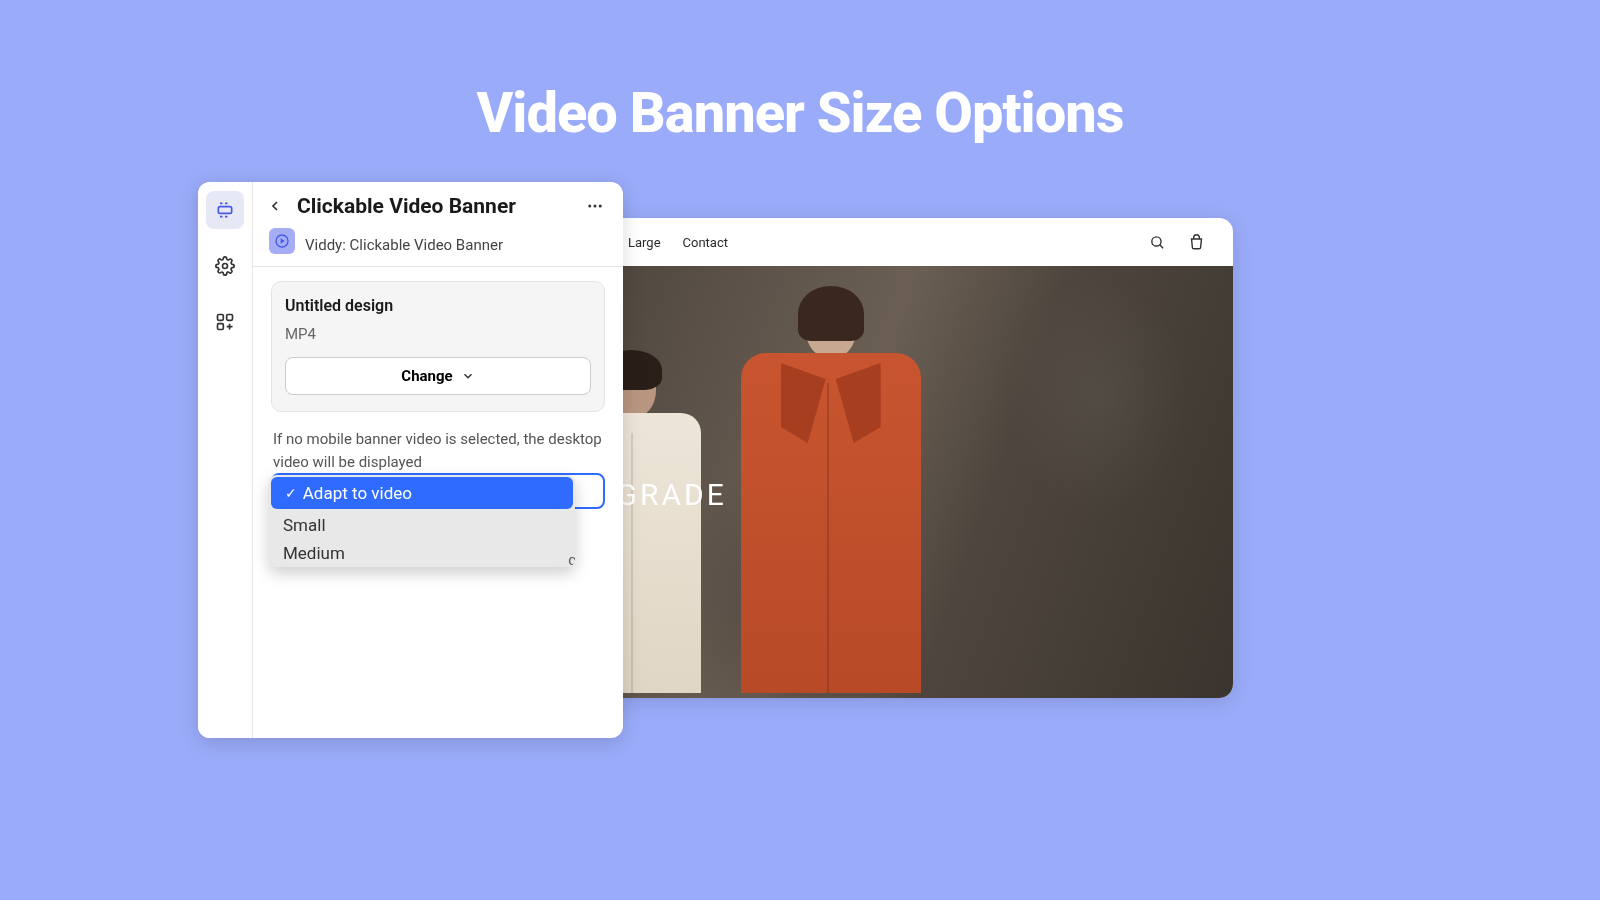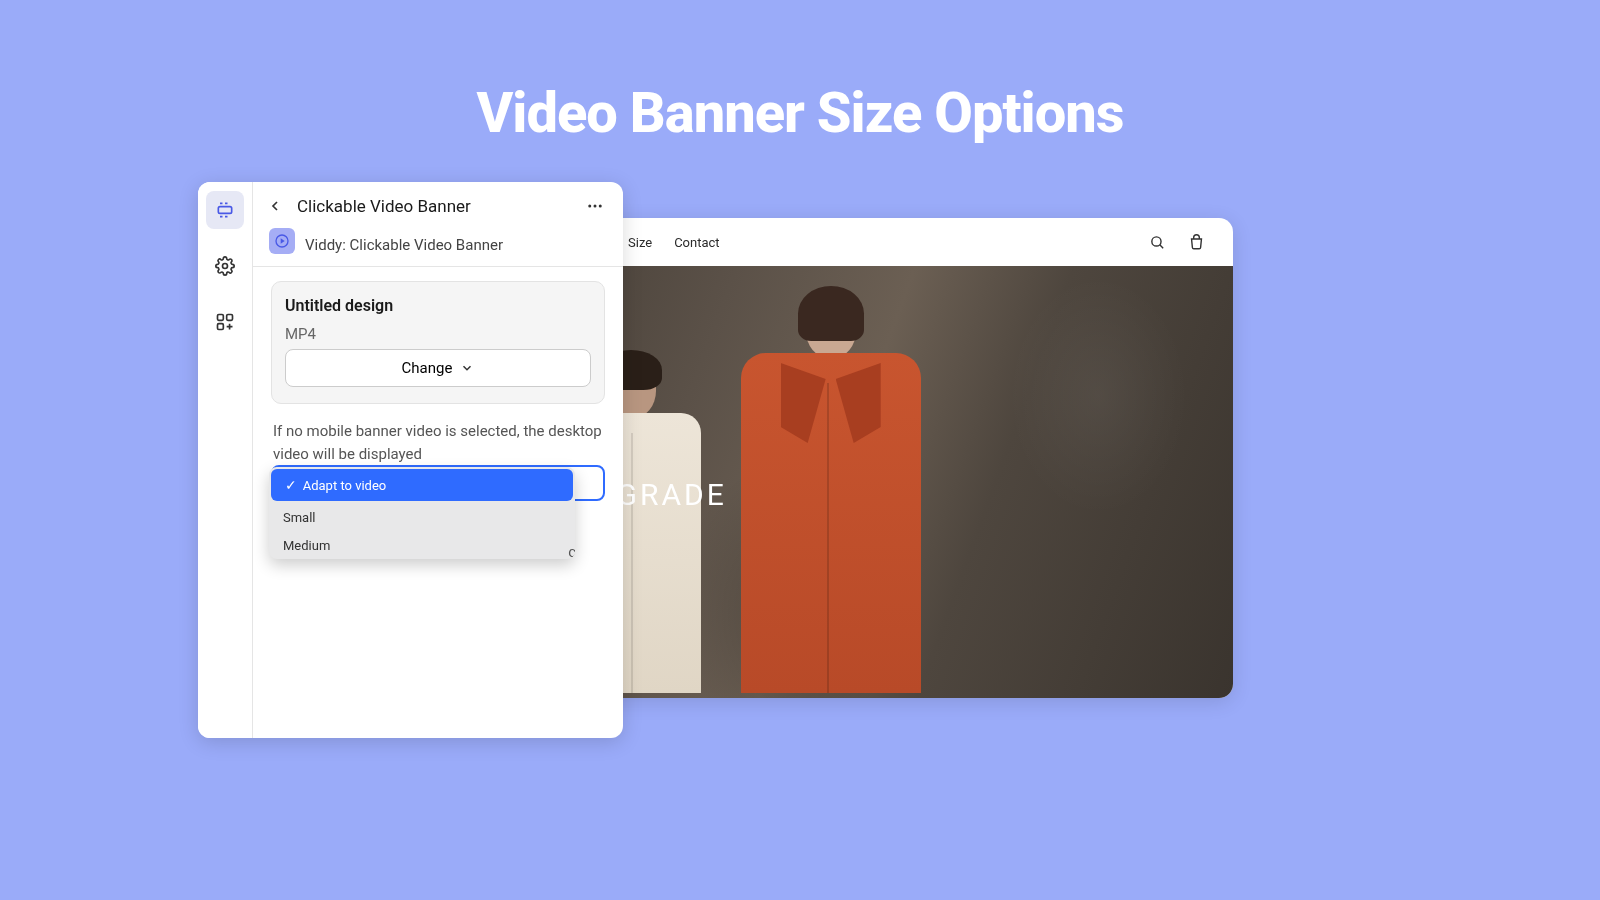--- a/index.html
+++ b/index.html
@@ -5,36 +5,36 @@
 *{margin:0;padding:0;box-sizing:border-box;font-family:-apple-system,BlinkMacSystemFont,"Segoe UI",Roboto,Helvetica,Arial,sans-serif}
 body{background:#9aabf9;width:1600px;height:900px;overflow:hidden;position:relative}
 .page-title{position:absolute;top:80px;left:0;right:0;text-align:center;font-size:56px;font-weight:800;color:#fff;letter-spacing:-1px}
 .editor-panel{position:absolute;top:182px;left:198px;width:425px;height:556px;background:#fff;border-radius:12px;box-shadow:0 4px 20px rgba(0,0,0,.15);z-index:10;display:flex}
 .rail{width:55px;background:#fff;border-right:1px solid #e5e5e5;display:flex;flex-direction:column;align-items:center;padding-top:9px;gap:18px;border-radius:12px 0 0 12px}
 .rail-btn{width:38px;height:38px;display:flex;align-items:center;justify-content:center;border-radius:8px;cursor:pointer}
 .rail-btn.active{background:#e6e8f5}
 .panel-body{flex:1;display:flex;flex-direction:column;min-width:0}
 .panel-header{display:flex;align-items:center;padding:12px 16px 10px 10px;gap:10px}
 .back-btn{width:24px;height:24px;display:flex;align-items:center;justify-content:center;cursor:pointer}
-.panel-title{font-size:17px;font-weight:400;color:#1a1a1a;flex:1}
+.panel-title{font-size:21px;font-weight:700;color:#1a1a1a;flex:1}
 .more-btn{width:24px;height:24px;display:flex;align-items:center;justify-content:center;cursor:pointer}
 .app-row{display:flex;align-items:flex-end;gap:10px;padding:0 4px 12px 16px}
 .app-icon{width:26px;height:26px;background:#a5adf5;border-radius:6px;display:flex;align-items:center;justify-content:center}
 .app-name{font-size:15px;color:#444}
 .divider{height:1px;background:#e5e5e5;margin:0}
 .scroll{padding:14px 18px 0 18px;position:relative}
 .design-card{background:#f5f5f5;border:1px solid #e3e3e3;border-radius:10px;padding:14px 13px 16px}
 .design-title{font-size:16px;font-weight:600;color:#1a1a1a;margin-bottom:10px}
-.design-type{font-size:15px;color:#666;margin-bottom:6px}
-.change-btn{width:100%;height:38px;background:#fff;border:1px solid #ccc;border-radius:8px;font-size:15px;font-weight:400;display:flex;align-items:center;justify-content:center;gap:8px;cursor:pointer}
+.design-type{font-size:15px;color:#666;margin-bottom:14px}
+.change-btn{width:100%;height:38px;background:#fff;border:1px solid #ccc;border-radius:8px;font-size:15px;font-weight:700;display:flex;align-items:center;justify-content:center;gap:8px;cursor:pointer}
 .help-text{font-size:15px;color:#555;line-height:1.5;margin:16px 2px 0}
 .field-label{font-size:15px;color:#333;margin:22px 2px 10px}
 .select-outline{height:36px;border:2px solid #2f6bff;border-radius:8px;position:relative}
 .dropdown{position:absolute;top:0;left:-4px;right:28px;background:#e8e8e9;border-radius:8px;box-shadow:0 6px 16px rgba(0,0,0,.2);overflow:hidden;z-index:20}
-.dropdown-item{height:28px;display:flex;align-items:center;padding:0 14px;font-size:13px;color:#333;cursor:pointer}
+.dropdown-item{height:28px;display:flex;align-items:center;padding:0 14px;font-size:17px;color:#333;cursor:pointer}
 .dropdown-item:first-child{height:32px}
 .dropdown-item.selected{background:#2f6bff;color:#fff;margin:2px;border-radius:6px}
 .dropdown-item.selected::before{content:"✓";margin-right:6px;font-size:14px}
 .truncated-text{position:absolute;right:-6px;top:76px;font-size:15px;color:#555}
 .checkbox-row{display:flex;align-items:center;gap:12px;margin-top:140px;padding:0 2px}
 .checkbox{width:20px;height:20px;border:1.5px solid #999;border-radius:5px;cursor:pointer;background:#fff}
 .checkbox-label{font-size:16px;color:#1a1a1a}
 .preview{position:absolute;top:218px;left:336px;width:897px;height:480px;background:#fff;border-radius:14px;box-shadow:0 4px 20px rgba(0,0,0,.12);overflow:hidden;z-index:5}
 .preview-nav{height:48px;display:flex;align-items:center;padding:0 28px 0 292px;gap:22px}
 .nav-link{font-size:13px;color:#2b2b2b}
@@ -63,21 +63,21 @@
 .down-circle{position:absolute;left:212px;top:308px;width:54px;height:54px;border:2px solid #fff;border-radius:50%;display:flex;align-items:center;justify-content:center;cursor:pointer}
 .icon-svg{display:block}
 </style>
 </head>
 <body>
 
 <div class="page-title">Video Banner Size Options</div>
 
 <div class="preview">
   <div class="preview-nav">
-    <span class="nav-link">Size</span>
+    <span class="nav-link">Large</span>
     <span class="nav-link">Contact</span>
     <div class="nav-icons">
       <span>
         <svg class="icon-svg" width="17" height="17" viewBox="0 0 24 24" fill="none" stroke="#333" stroke-width="2">
             <circle cx="10.5" cy="10.5" r="6.5"></circle>
             <line x1="20" y1="20" x2="15.2" y2="15.2"></line>
           </svg>
       </span>
       <span>
         <svg class="icon-svg" width="17" height="17" viewBox="0 0 24 24" fill="none" stroke="#333" stroke-width="2">

